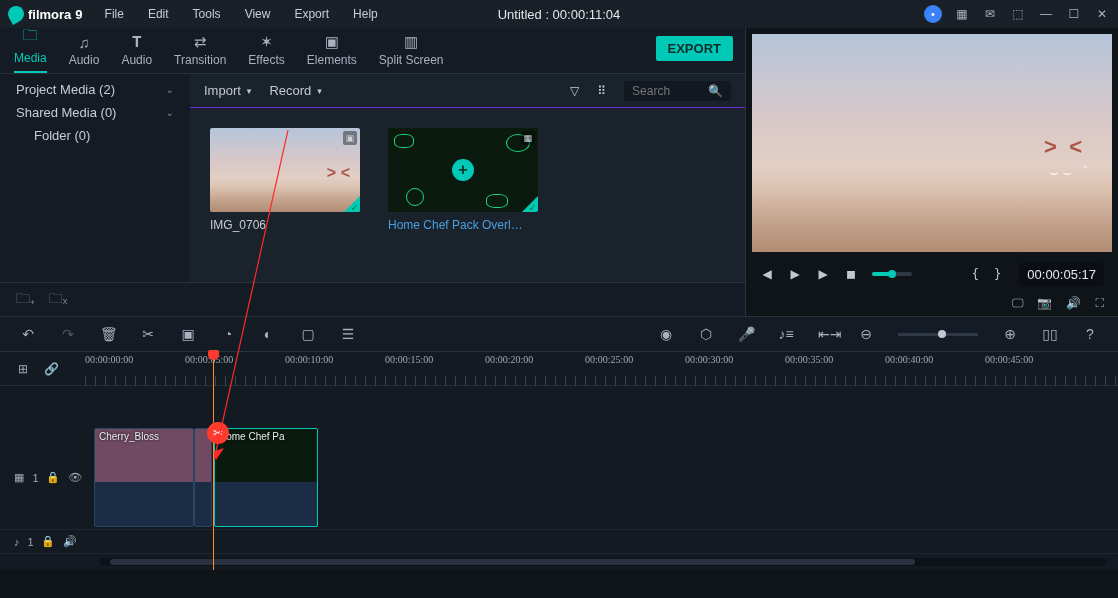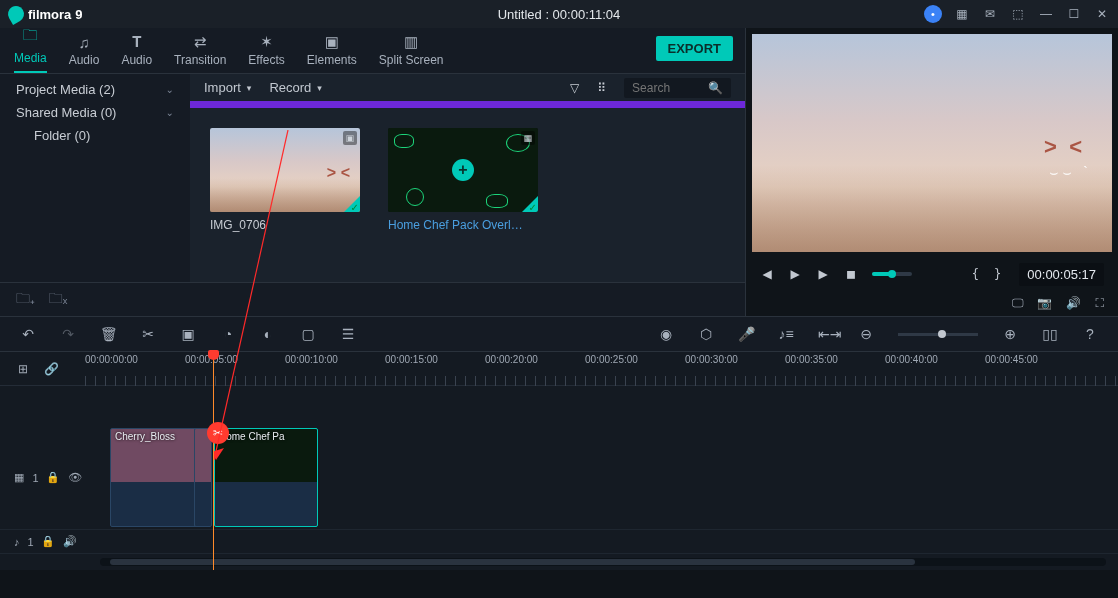--- a/index.html
+++ b/index.html
@@ -21,21 +21,21 @@
   .tab.active { color:#00c9b8; border-bottom:2px solid #00c9b8; }
   .tab .ic { font-size:15px; }
   .export-btn { position:absolute; right:12px; top:8px; background:#00c9b8; color:#0a2f2b; font-weight:bold; padding:5px 12px; border-radius:2px; cursor:pointer; font-size:13px;}
   .mid-row { display:flex; flex:1; min-height:0;}
   .sidebar { width:190px; background:#151b24; padding-top:4px; }
   .sidebar-item { padding:4px 16px; display:flex; justify-content:space-between; align-items:center; cursor:pointer; color:#c8cdd4; font-size:13px;}
   .sidebar-item.sub { padding-left:34px; }
   .sidebar-item.selected { color:#00c9b8; text-decoration:underline;}
   .chev { color:#7a8494; font-size:10px;}
   .media-panel { flex:1; background:#1a222c; display:flex; flex-direction:column;}
-  .media-toolbar { height:34px; display:flex; align-items:center; padding:0 14px; gap:18px; border-bottom:7px solid #6d28d9;}
+  .media-toolbar { height:34px; display:flex; align-items:center; padding:0 14px; gap:18px; border-bottom:1px solid #6d28d9;}
   .dd { display:flex; align-items:center; gap:6px; color:#c2c8d0; cursor:pointer; font-size:13px;}
   .spacer { flex:1; }
   .search { display:flex; align-items:center; background:#121820; padding:3px 8px; border-radius:2px; gap:6px;}
   .search input { background:transparent; border:none; color:#c2c8d0; width:70px; outline:none; font-size:12px;}
   .thumbs { display:flex; gap:28px; padding:20px; }
   .thumb { display:flex; flex-direction:column; gap:6px; width:150px; }
   .thumb-box { width:150px; height:84px; position:relative; background:#0c1016; border-radius:2px; overflow:hidden; cursor:pointer;}
   .thumb-label { font-size:12px; color:#c8cdd4;}
   .thumb-label.accent { color:#4a9fe0; }
   .check { position:absolute; bottom:0; right:0; width:16px; height:16px; background:#00c9b8; clip-path: polygon(100% 0, 100% 100%, 0 100%); }
@@ -64,21 +64,21 @@
   .toolbar2 { height:36px; background:#151b24; border-top:1px solid #2a323c; border-bottom:1px solid #2a323c; display:flex; align-items:center; padding:0 20px; gap:24px;}
   .toolbar2 .ic { color:#a8b1bd; cursor:pointer; font-size:14px; width:16px; text-align:center;}
   .toolbar2 .spacer { flex:1;}
   .zoom-slider { width:80px; height:3px; background:#2f3946; position:relative;}
   .zoom-slider::after { content:""; position:absolute; left:55%; top:50%; transform:translate(-50%,-50%); width:8px; height:8px; background:#c2c8d0; border-radius:50%;}
 
   .timeline { background:#141a22; position:relative; height:218px;}
   .tl-head { height:34px; display:flex; align-items:center; padding-left:18px; gap:16px; border-bottom:1px solid #242c37;}
   .tl-head .ic{ color:#9fa8b4; cursor:pointer;}
   .ruler { flex:1; position:relative; height:34px; margin-left:10px;}
-  .ruler-tick { position:absolute; top:2px; font-size:10px; color:#9fa8b4; }
+  .ruler-tick { position:absolute; top:2px; font-size:10px; color:#9fa8b4;font-family:Liberation Serif, serif; }
   .ruler-line { position:absolute; bottom:0; left:0; right:0; height:10px; background-image: repeating-linear-gradient(to right, #3a4350 0 1px, transparent 1px 10px);}
   .playhead { position:absolute; top:0; bottom:0; width:1px; background:#ff8a2a; left:213px; z-index:5;}
   .playhead::before { content:""; position:absolute; top:-2px; left:-5px; width:11px; height:10px; background:#ff3b2f; border-radius:2px 2px 50% 50%; }
   .track-row { height:44px; display:flex; align-items:center; border-bottom:1px solid #1e2630;}
   .track-labels { width:94px; display:flex; align-items:center; gap:8px; padding-left:14px; color:#9fa8b4; font-size:11px;}
   .track-content { flex:1; position:relative; height:100%; }
   .clip { position:absolute; top:2px; bottom:2px; border-radius:2px; overflow:hidden; background:#1a2d45; border:1px solid #2a4665;}
   .clip .clbl { position:absolute; top:2px; left:4px; font-size:10px; color:#e8ecf0; text-shadow:0 0 3px #000;}
   .clip.vid { background:linear-gradient(to bottom, #704a62 0 55%, #1a2d45 55% 100%);}
   .clip.ov { background:linear-gradient(to bottom, #0a1a0e 0 55%, #1a2d45 55% 100%); border:1px solid #00c9b8;}
@@ -90,20 +90,28 @@
   .face-eyes { position:absolute; color:#a54; font-size:16px; font-weight:bold;}
 </style>
 </head>
 <body>
 
 <div class="titlebar">
   <div class="logo">
     <div class="logo-icon"></div>
     <span>filmora</span>
       <span>9</span>
+  </div>
+  <div class="menus">
+    <div class="menu-item">File</div>
+    <div class="menu-item">Edit</div>
+    <div class="menu-item">Tools</div>
+    <div class="menu-item">View</div>
+    <div class="menu-item">Export</div>
+    <div class="menu-item">Help</div>
   </div>
   <div class="title-text">Untitled : 00:00:11:04</div>
   <div class="win-controls">
     <div class="avatar">•</div>
     <div class="ic">▦</div>
     <div class="ic">✉</div>
     <div class="ic">⬚</div>
     <div class="ic">—</div>
     <div class="ic">☐</div>
     <div class="ic">✕</div>
@@ -279,21 +287,21 @@
   <div style="height:40px"></div>
 
   <div class="track-row" style="height:104px">
     <div class="track-labels">
       <span>▦</span>
         <span>1</span>
       <span>🔒</span>
       <span>👁</span>
     </div>
     <div class="track-content" id="vtrack">
-        <div class="clip vid" style="left: 16px; width: 100px;">
+        <div class="clip vid" style="left: 0px; width: 100px;">
           <div class="clbl">Cherry_Bloss</div>
         </div>
         <div class="clip vid" style="left: 100px; width: 18px;">
           <div class="clbl"></div>
         </div>
         <div class="clip ov" style="left: 120px; width: 104px;">
           <div class="clbl">Home Chef Pa</div>
         </div>
       </div>
   </div>

